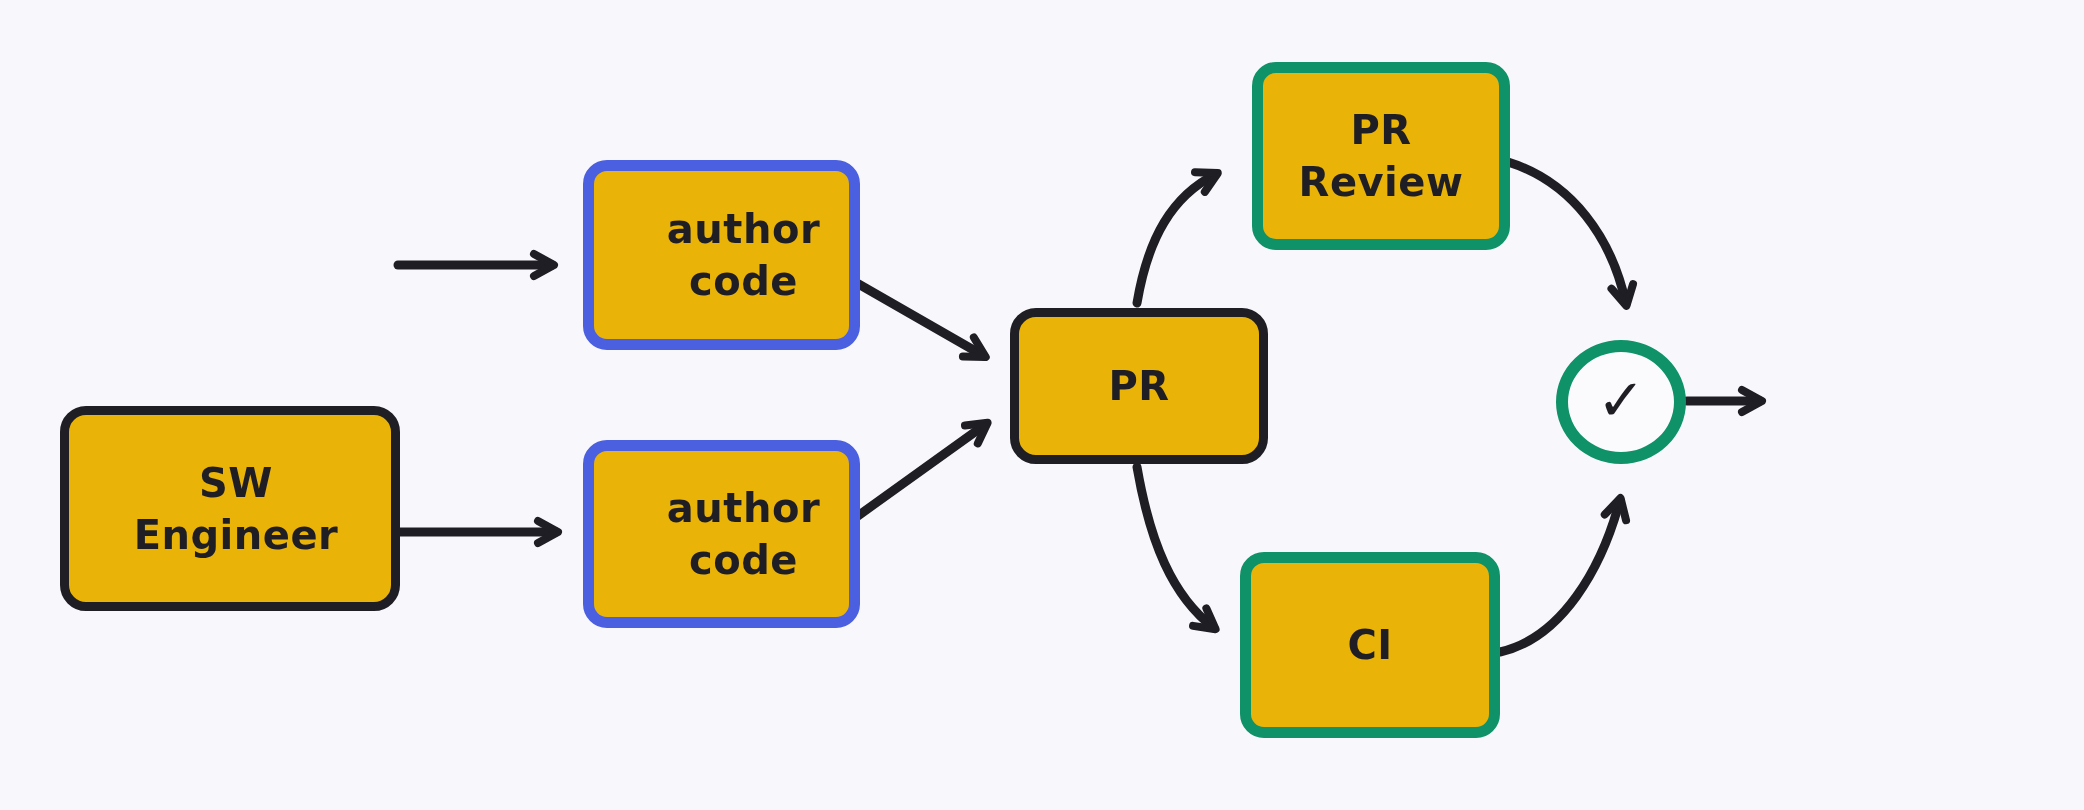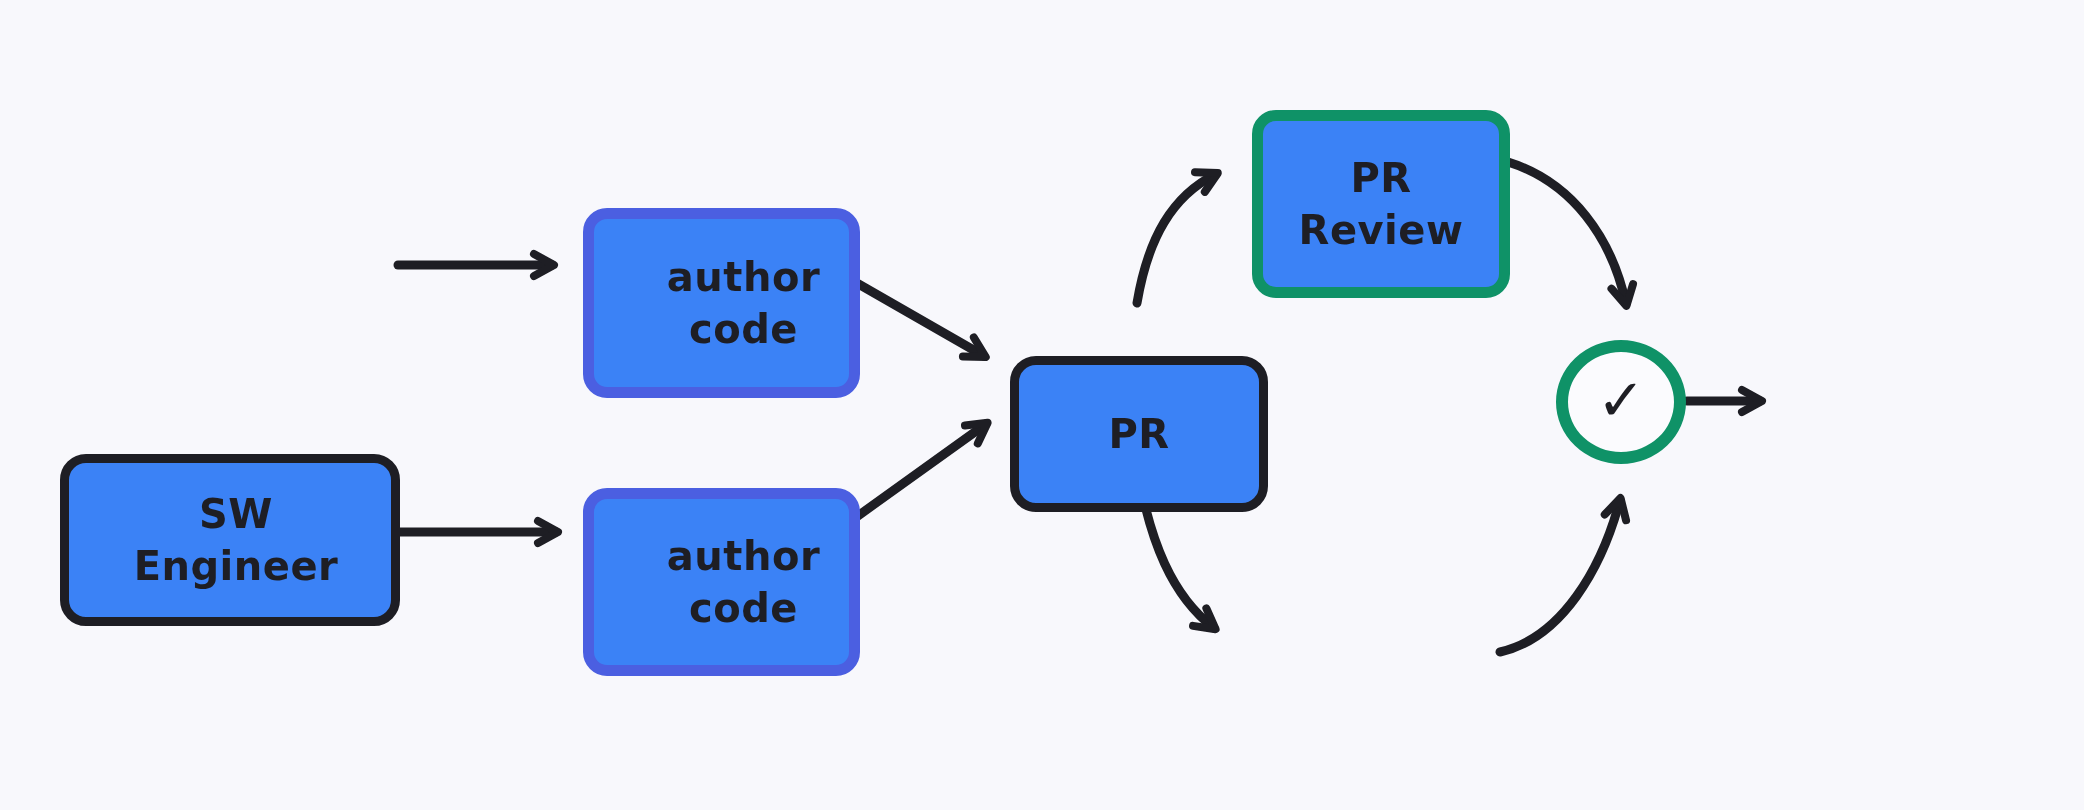--- a/index.html
+++ b/index.html
@@ -10,38 +10,37 @@
   .canvas{
     position:relative;
     width:2084px;height:810px;
     background:#f8f8fc;
     overflow:hidden;
   }
   .edges{position:absolute;left:0;top:0;width:2084px;height:810px;}
   .node{
     position:absolute;
     display:flex;align-items:center;justify-content:center;
-    background:#3b82f6;
+    background:#eab308;
     border:9px solid #1e1e24;
     border-radius:26px;
     box-sizing:border-box;
     color:#1e1e24;
     font-size:40px;font-weight:700;
     letter-spacing:0.5px;
     text-align:center;
     line-height:1.3;
-    margin-top:48px;
   }
   .node .label{white-space:pre-line;}
   .node.blue{border-color:#4b5fe1;border-width:11px;border-radius:24px;padding-left:44px;}
   .node.green{border-color:#0f9267;border-width:11px;border-radius:24px;}
   
   .n-ai-agent      {left:58px;  top:142px; width:340px; height:216px;}
   .n-author-top    {left:583px; top:160px; width:277px; height:190px;}
-  .n-sw-engineer   {left:60px;  top:406px; width:340px; height:172px;padding-left:12px;}
+  .n-sw-engineer   {left:60px;  top:406px; width:340px; height:205px;padding-left:12px;}
   .n-author-bottom {left:583px; top:440px; width:277px; height:188px;}
   .n-pr            {left:1010px;top:308px; width:258px; height:156px;}
   .n-pr-review     {left:1252px;top:62px;  width:258px; height:188px;}
   .n-ci            {left:1240px;top:552px; width:260px; height:186px;}
   .n-main-branch   {left:1793px;top:312px; width:255px; height:188px;}
   .n-approval{
     position:absolute;
     left:1556px;top:340px;width:130px;height:124px;
     border:12px solid #0f9267;border-radius:50%;
     box-sizing:border-box;
@@ -97,19 +96,22 @@
 
   <div class="node n-pr">
     <span class="label">PR</span>
   </div>
 
   <div class="node green n-pr-review">
     <span class="label">PR
 Review</span>
   </div>
 
+  <div class="node green n-ci">
+    <span class="label">CI</span>
+  </div>
 
   <div class="n-approval">
     <span class="check">✓</span>
   </div>
 
 
 </div>
 
 </body></html>

